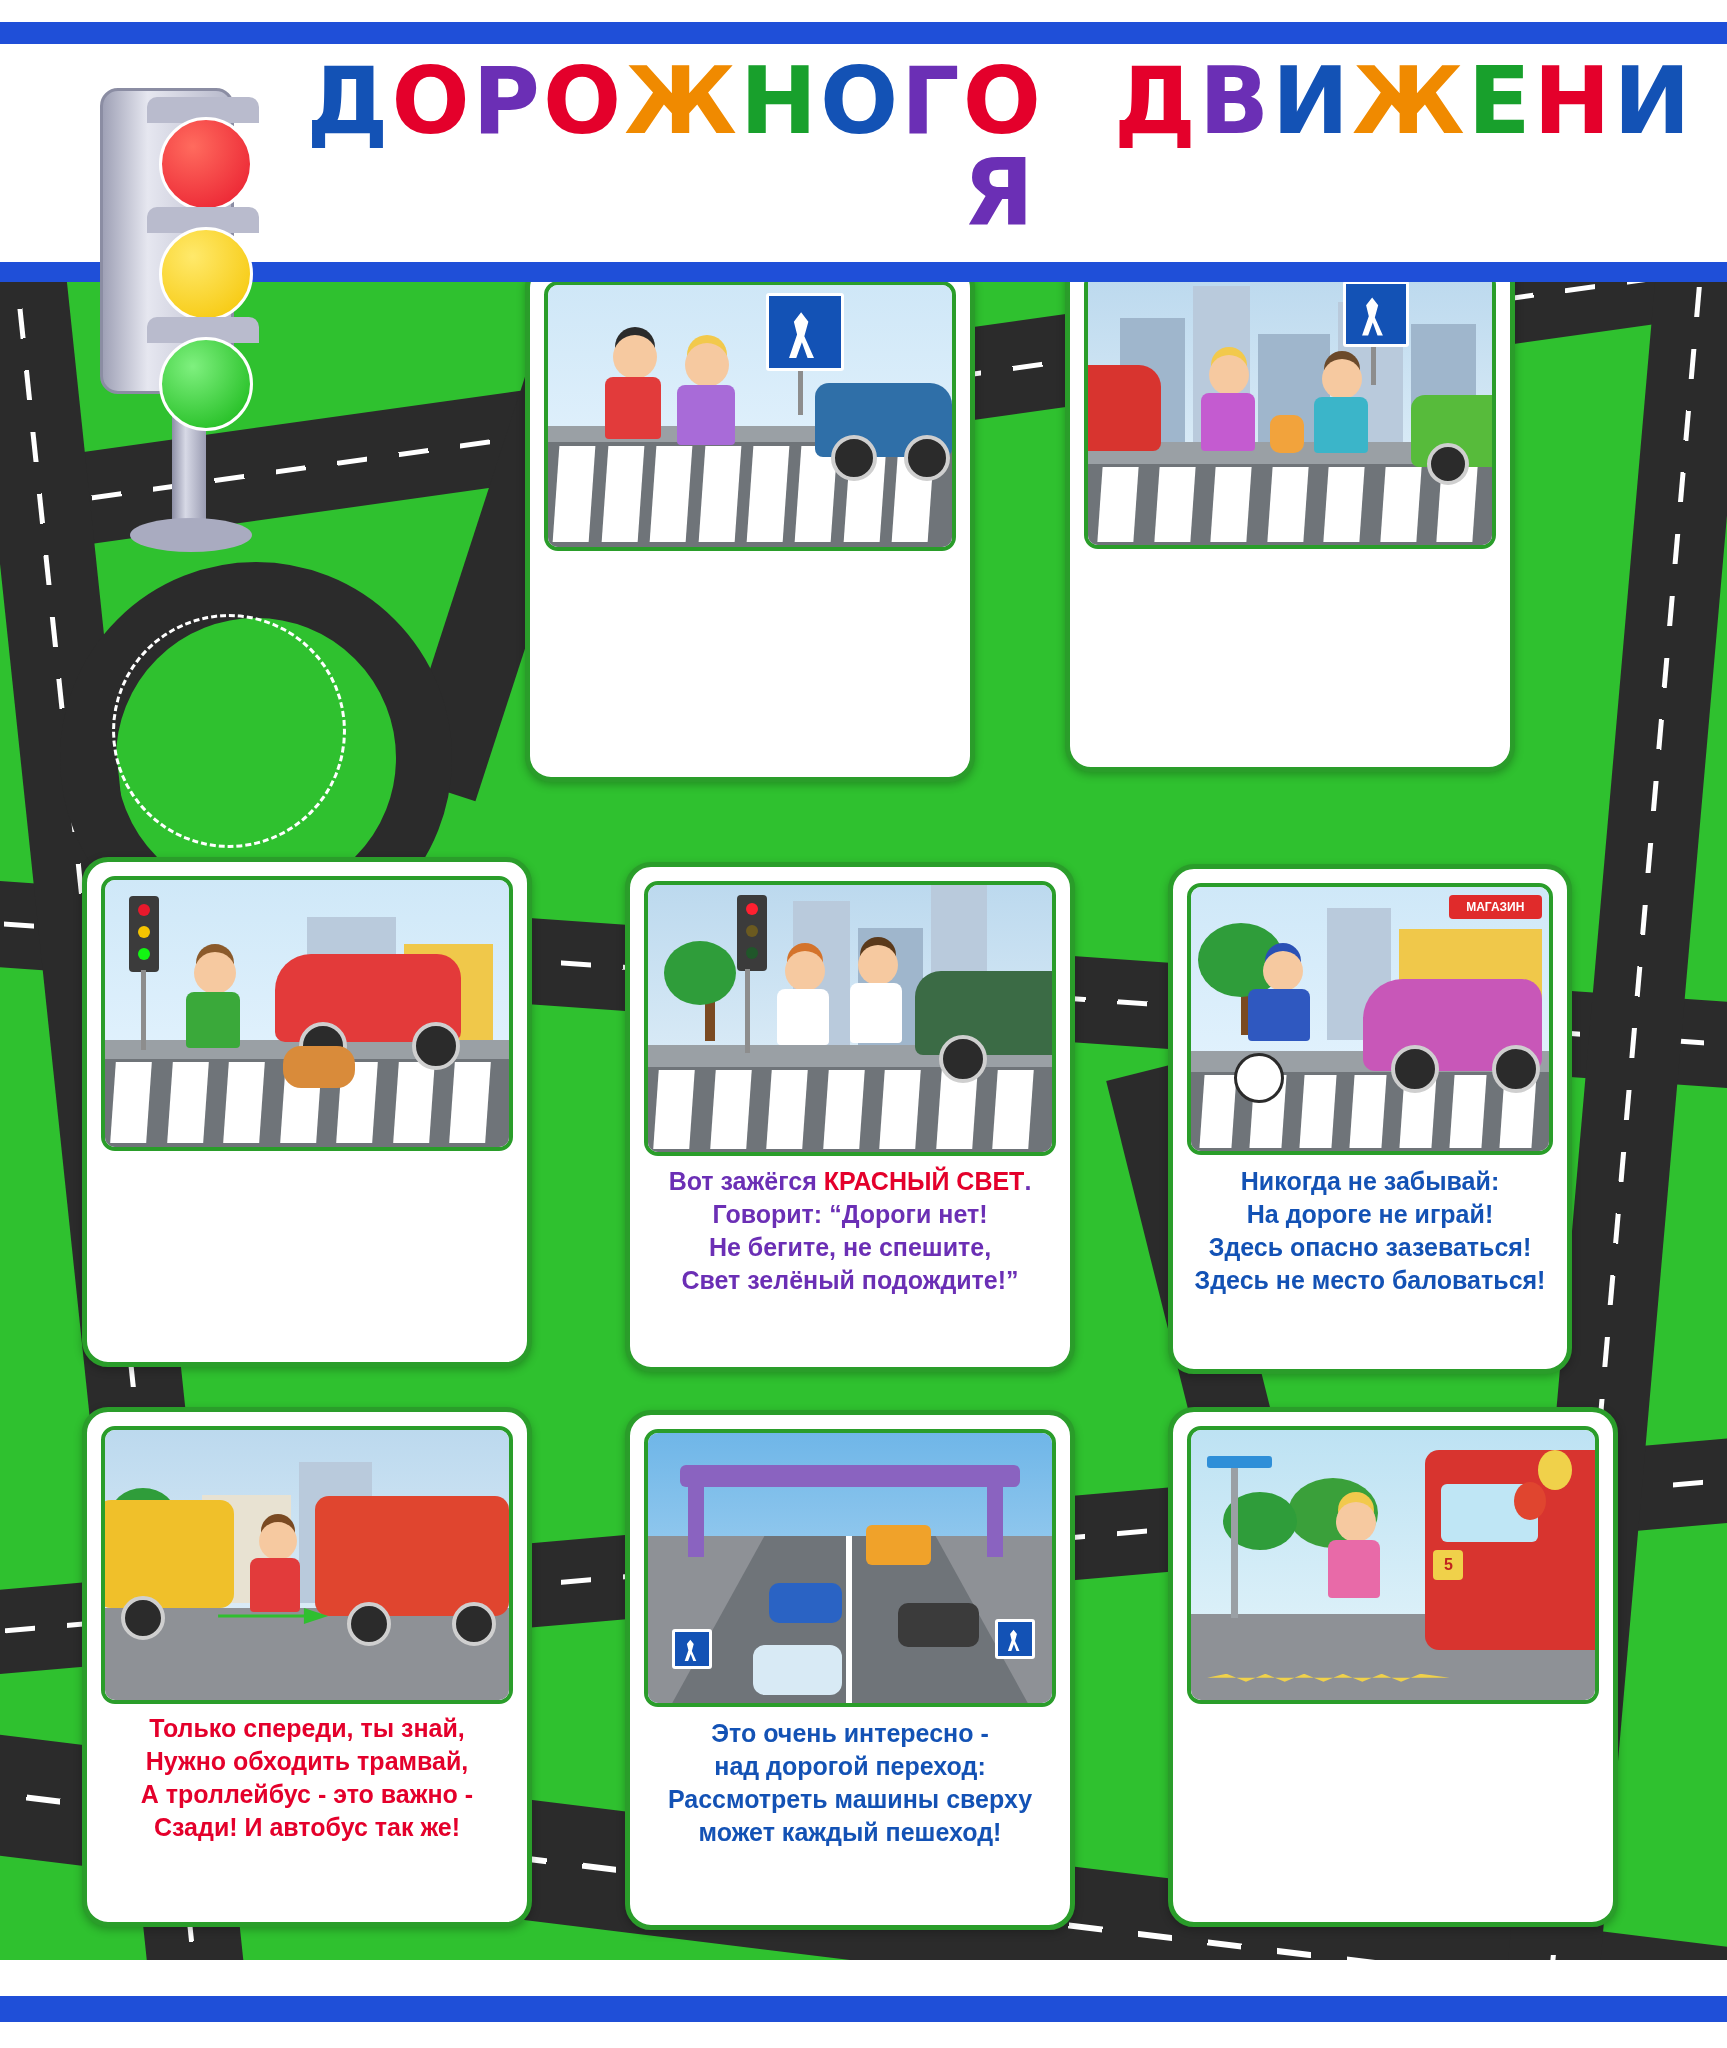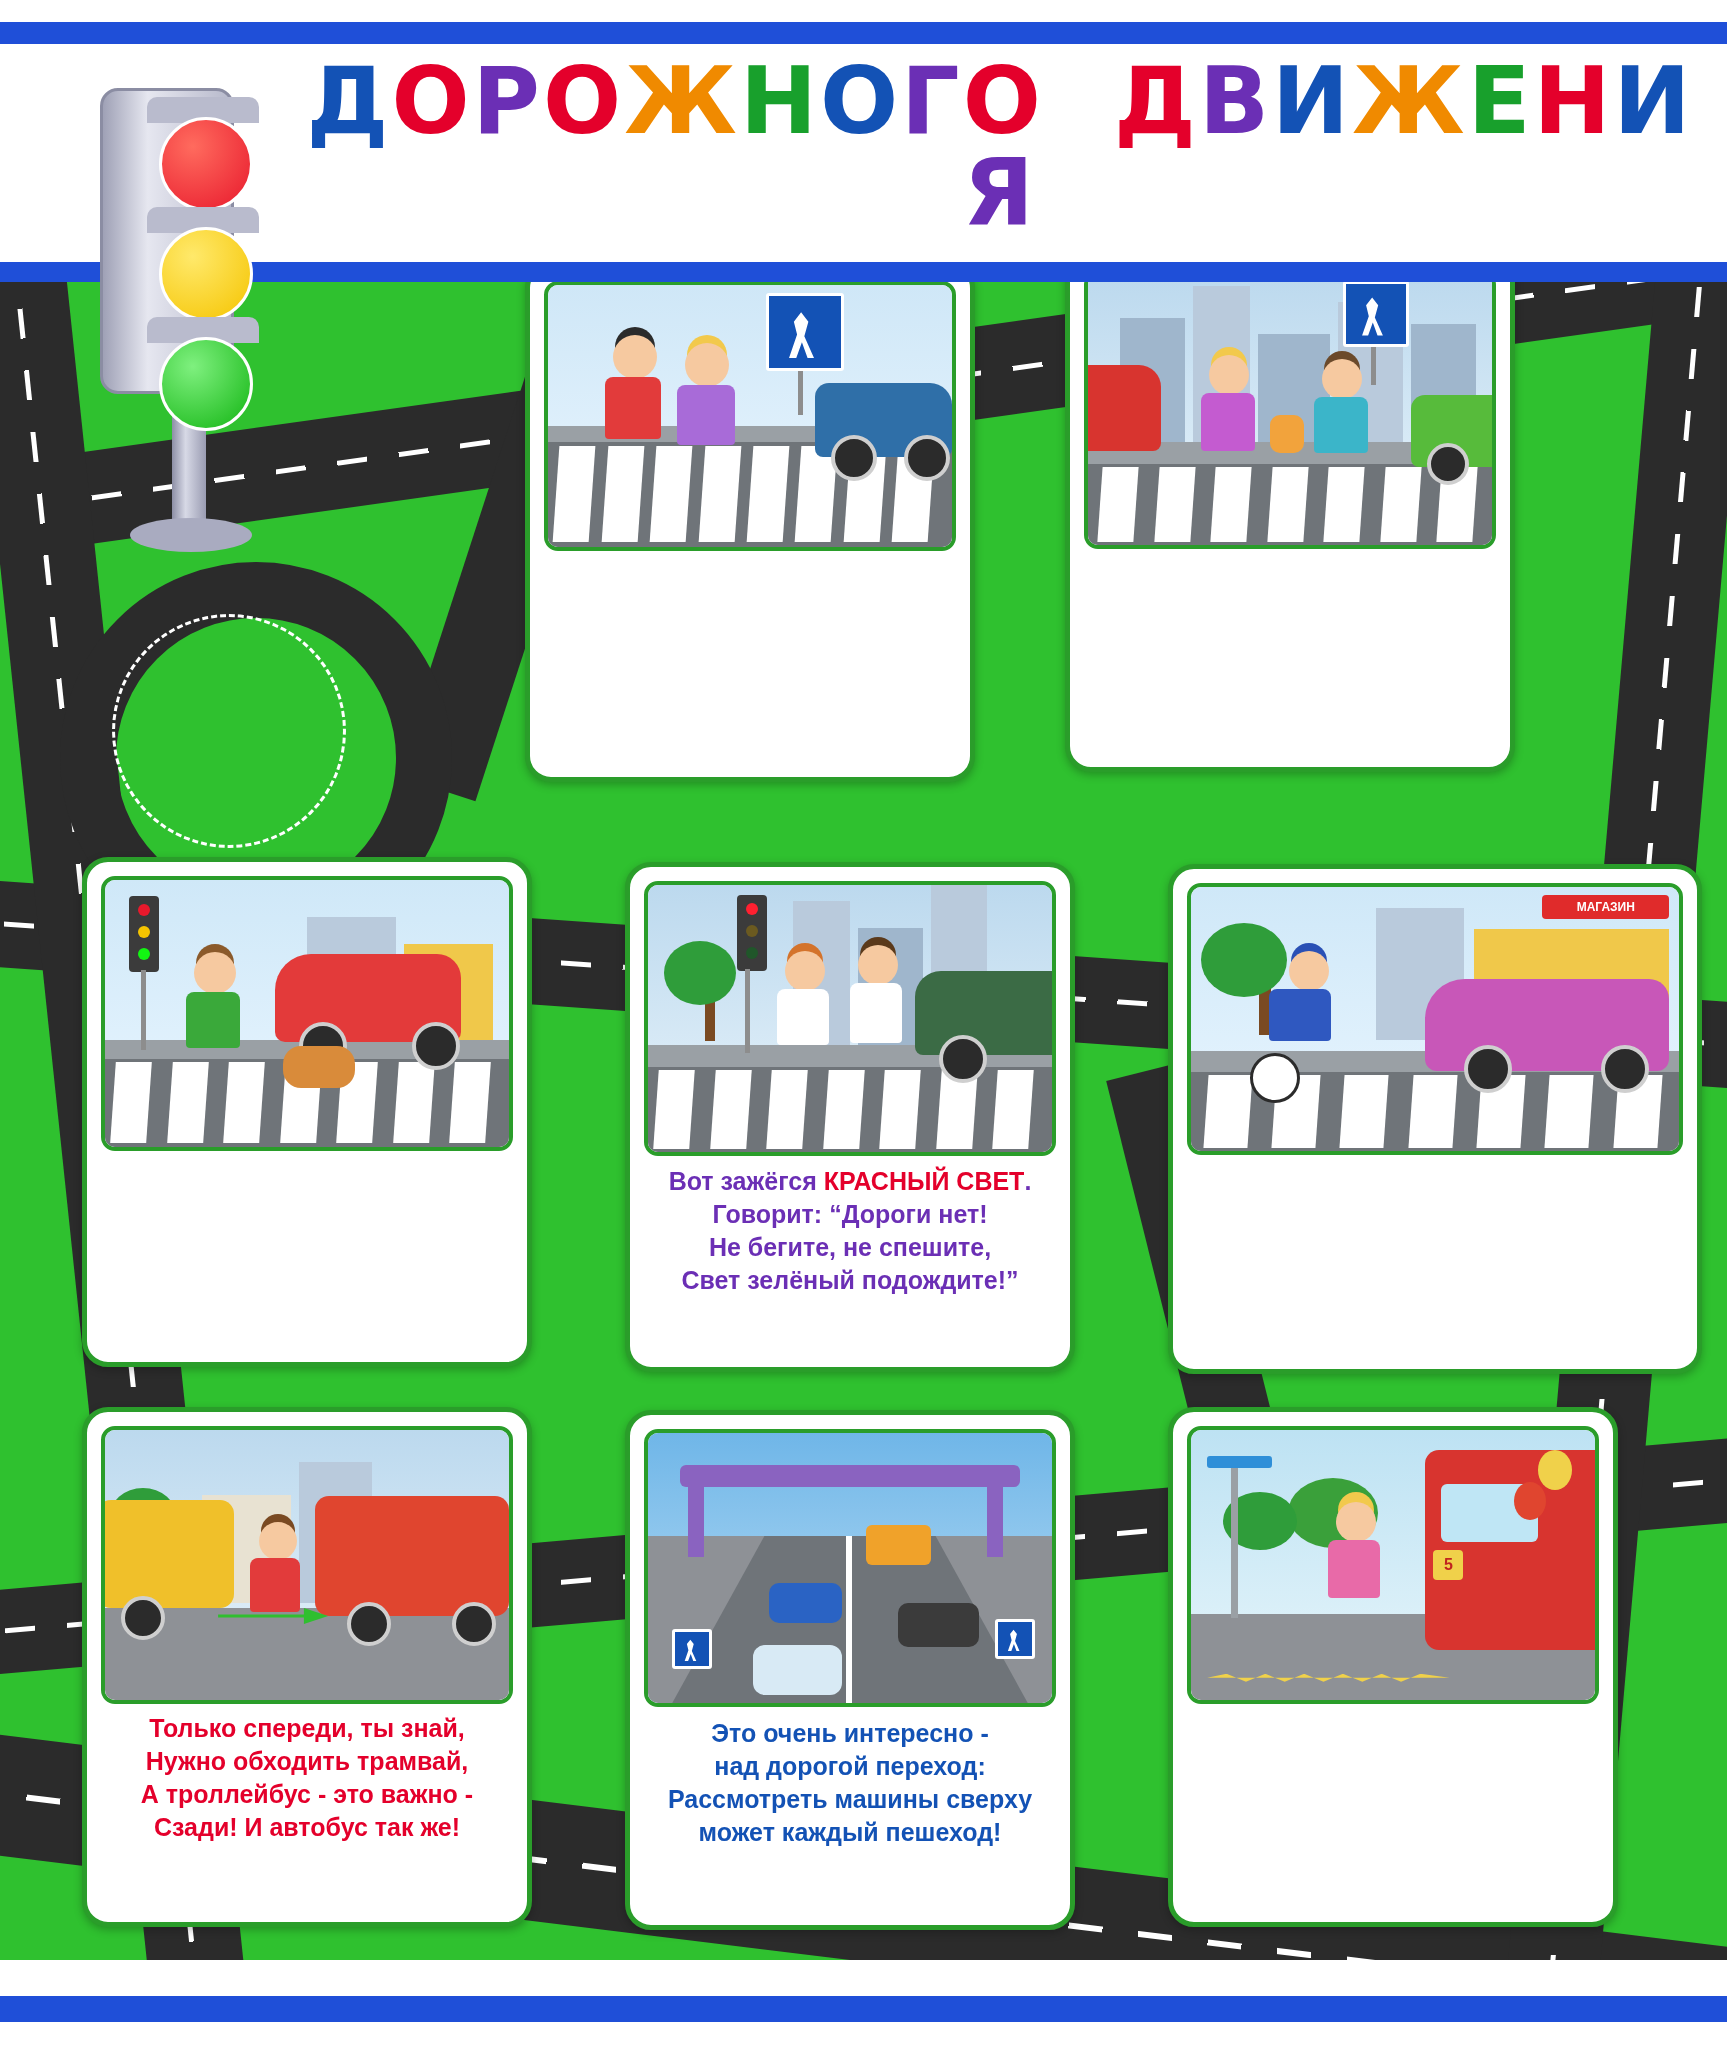--- a/index.html
+++ b/index.html
@@ -356,21 +356,21 @@
         <div class="kid-body" style="left:50%; top:98px; width:52px; height:60px; background:#ffffff;"></div>
       </div>
       <div class="card-text" style="top:298px; color:#6b2fb5; font-size:25px;">
         <span class="line">Вот зажёгся <b style="color:#e4002b">КРАСНЫЙ СВЕТ</b>.</span>
         <span class="line">Говорит: “Дороги нет!</span>
         <span class="line">Не бегите, не спешите,</span>
         <span class="line">Свет зелёный подождите!”</span>
       </div>
     </div>
 
-    <div class="card" style="left:1168px; top:582px; width:534px; height:510px;">
+    <div class="card" style="left:1168px; top:582px; width:404px; height:510px;">
       <div class="card-img" style="height:272px;">
         <div class="sky" style="background:linear-gradient(#cfe8f8,#eaf6ff); height:100%;"></div>
         <div class="bldg w2" style="left:38%; bottom:42%; width:18%; height:50%;"></div>
         <div class="bldg" style="left:58%; bottom:42%; width:40%; height:42%; background:#f0c84a;"></div>
         <div style="position:absolute; left:72%; top:8px; width:26%; height:24px; background:#e02b2b; border-radius:4px; color:#fff; font-size:12px; font-weight:bold; text-align:center; line-height:24px;">МАГАЗИН</div>
         <div class="tree-trunk" style="left:14%; top:96px; width:12px; height:52px;"></div>
         <div class="tree-top" style="left:2%; top:36px; width:86px; height:74px;"></div>
         <div class="ground" style="height:38%; background:#9aa0a5;"></div>
         <div class="zebra" style="height:30%;">
           <i style="left:3%"></i>
@@ -381,20 +381,26 @@
             <i style="left:73%"></i>
             <i style="left:87%"></i>
         </div>
         <div class="carbody" style="left:48%; top:92px; width:50%; height:92px; background:#c857b8; border-radius:40px 20px 12px 12px;"></div>
         <div class="wheel" style="left:56%; top:158px; width:40px; height:40px;"></div>
         <div class="wheel" style="left:84%; top:158px; width:40px; height:40px;"></div>
         <div class="kid-head" style="left:20%; top:64px; width:40px; height:40px; background:#f6c9a0; box-shadow:0 -10px 0 -2px #2a50b5;"></div>
         <div class="kid-body" style="left:16%; top:102px; width:62px; height:52px; background:#2f58c0;"></div>
         <div style="position:absolute; left:12%; top:166px; width:44px; height:44px; border-radius:50%; background:#fff; border:3px solid #2b2b2b;"></div>
       </div>
+      <div class="card-text" style="top:296px; color:#1352b5; font-size:25px;">
+        <span class="line">Никогда не забывай:</span>
+        <span class="line">На дороге не играй!</span>
+        <span class="line">Здесь опасно зазеваться!</span>
+        <span class="line">Здесь не место баловаться!</span>
+      </div>
     </div>
 
     <div class="card" style="left:82px; top:1125px; width:450px; height:520px;">
       <div class="card-img" style="height:278px;">
         <div class="sky" style="background:linear-gradient(#bcd9ee,#e9f4fb); height:100%;"></div>
         <div class="bldg" style="left:24%; bottom:36%; width:22%; height:40%; background:#e8e2d2;"></div>
         <div class="bldg w2" style="left:48%; bottom:36%; width:18%; height:52%;"></div>
         <div class="tree-trunk" style="left:10%; top:106px; width:10px; height:44px;"></div>
         <div class="tree-top" style="left:1%; top:58px; width:68px; height:60px;"></div>
         <div class="ground" style="height:34%; background:#8e9196;"></div>

